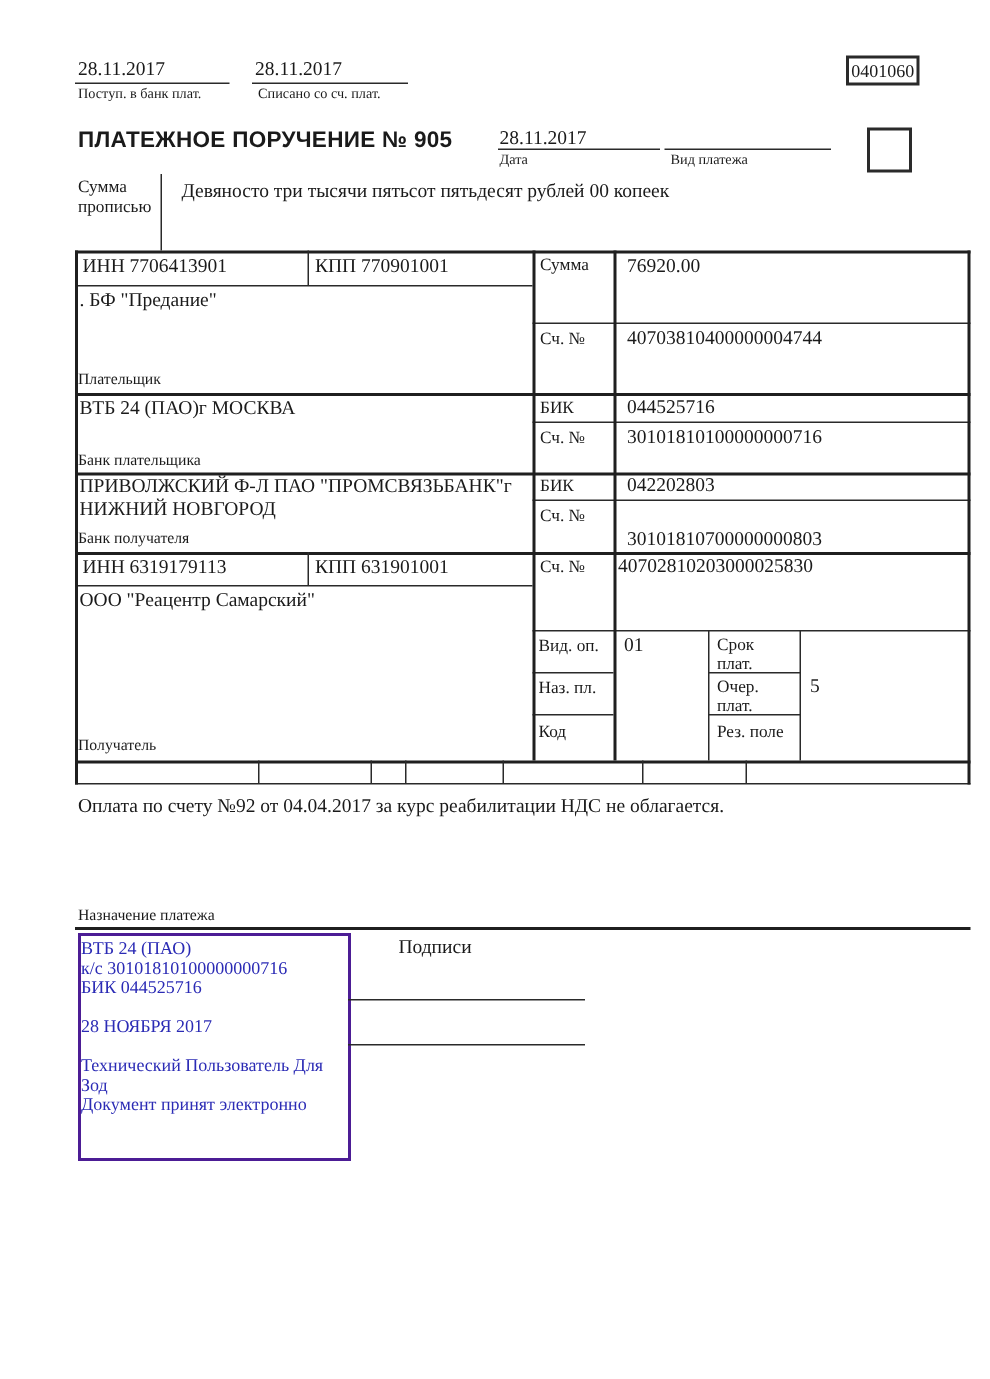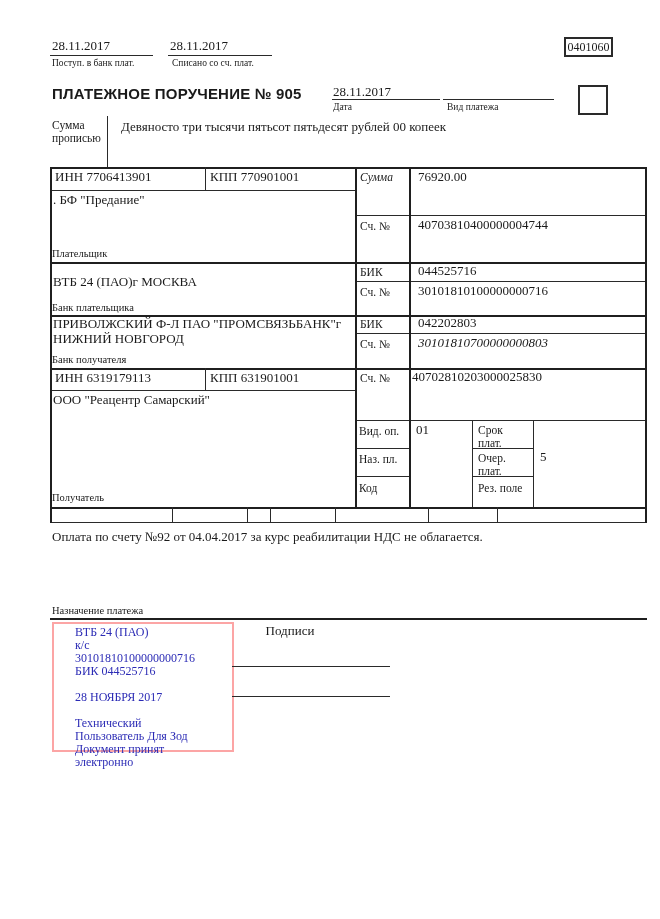--- a/index.html
+++ b/index.html
@@ -9,21 +9,21 @@
   .t12{font:12px/1.15 "Liberation Serif",serif;}
   .t11{font:11.5px/1.1 "Liberation Serif",serif;}
   .t10{font:10.5px/1.1 "Liberation Serif",serif;}
   .t9{font:9.5px/1.1 "Liberation Serif",serif;}
   .title{font:bold 15px/1.1 "Liberation Sans",sans-serif;letter-spacing:.2px;}
   .hl{position:absolute;background:#2a2a2a;height:1px;}
   .hl2{position:absolute;background:#1f1f1f;height:2px;}
   .vl{position:absolute;background:#2a2a2a;width:1px;}
   .vl2{position:absolute;background:#1f1f1f;width:2px;}
   .frame{position:absolute;border:2px solid #2a2a2a;box-sizing:border-box;}
-  .stamp{position:absolute;left:52px;top:622px;width:182px;height:130px;border:2px solid #fca5a5;box-sizing:border-box;padding:2px 21px;color:#2b2bb5;}
+  .stamp{position:absolute;left:52px;top:622px;width:182px;height:152px;border:2px solid #4c1d95;box-sizing:border-box;padding:2px 0;color:#2b2bb5;}
   .stamp-line{font:12px/13px "Liberation Serif",serif;min-height:13px;}
   .bankbox{position:absolute;left:420px;top:649px;width:183px;height:62px;border:2px solid #2a2a2a;box-sizing:border-box;padding:2px 5px;}
   .bb-title{font:bold 12px/14px "Liberation Serif",serif;text-align:center;}
   .bb-name{font:12px/14px "Liberation Serif",serif;}
   .bb-type{font:italic 12px/14px "Liberation Serif",serif;}
   .bb-ver{font:bold 12px/14px "Liberation Serif",serif;padding-left:64px;}
 </style>
 </head>
 <body>
 
@@ -81,39 +81,39 @@
 
   <div class="vl" style="left:172px;top:507px;height:15px;"></div>
   <div class="vl" style="left:247px;top:507px;height:15px;"></div>
   <div class="vl" style="left:270px;top:507px;height:15px;"></div>
   <div class="vl" style="left:335px;top:507px;height:15px;"></div>
   <div class="vl" style="left:428px;top:507px;height:15px;"></div>
   <div class="vl" style="left:497px;top:507px;height:15px;"></div>
 
   <div class="abs t13" style="left:55px;top:170px;">ИНН 7706413901</div>
   <div class="abs t13" style="left:210px;top:170px;">КПП 770901001</div>
-  <div class="abs t11" style="left:360px;top:171px;font-style:italic;">Сумма</div>
+  <div class="abs t11" style="left:360px;top:171px;">Сумма</div>
   <div class="abs t13" style="left:418px;top:170px;">76920.00</div>
   <div class="abs t13" style="left:53px;top:193px;width:295px;">. БФ "Предание"</div>
   <div class="abs t11" style="left:360px;top:220px;">Сч. №</div>
   <div class="abs t13" style="left:418px;top:218px;">40703810400000004744</div>
   <div class="abs t10" style="left:52px;top:248px;">Плательщик</div>
 
-  <div class="abs t13" style="left:53px;top:275px;width:295px;">ВТБ 24 (ПАО)г МОСКВА</div>
+  <div class="abs t13" style="left:53px;top:265px;width:295px;">ВТБ 24 (ПАО)г МОСКВА</div>
   <div class="abs t11" style="left:360px;top:266px;">БИК</div>
   <div class="abs t13" style="left:418px;top:264px;">044525716</div>
   <div class="abs t11" style="left:360px;top:286px;">Сч. №</div>
   <div class="abs t13" style="left:418px;top:284px;">30101810100000000716</div>
   <div class="abs t10" style="left:52px;top:302px;">Банк плательщика</div>
 
   <div class="abs t13" style="left:53px;top:317px;width:300px;">ПРИВОЛЖСКИЙ Ф-Л ПАО "ПРОМСВЯЗЬБАНК"г НИЖНИЙ НОВГОРОД</div>
   <div class="abs t11" style="left:360px;top:318px;">БИК</div>
   <div class="abs t13" style="left:418px;top:316px;">042202803</div>
   <div class="abs t11" style="left:360px;top:338px;">Сч. №</div>
-  <div class="abs t13" style="left:418px;top:336px;font-style:italic;">30101810700000000803</div>
+  <div class="abs t13" style="left:418px;top:352px;">30101810700000000803</div>
   <div class="abs t10" style="left:52px;top:354px;">Банк получателя</div>
 
   <div class="abs t13" style="left:55px;top:371px;">ИНН 6319179113</div>
   <div class="abs t13" style="left:210px;top:371px;">КПП 631901001</div>
   <div class="abs t11" style="left:360px;top:372px;">Сч. №</div>
   <div class="abs t13" style="left:412px;top:370px;">40702810203000025830</div>
   <div class="abs t13" style="left:53px;top:393px;width:295px;">ООО "Реацентр Самарский"</div>
   <div class="abs t10" style="left:52px;top:492px;">Получатель</div>
 
   <div class="abs t11" style="left:359px;top:425px;">Вид. оп.</div>

